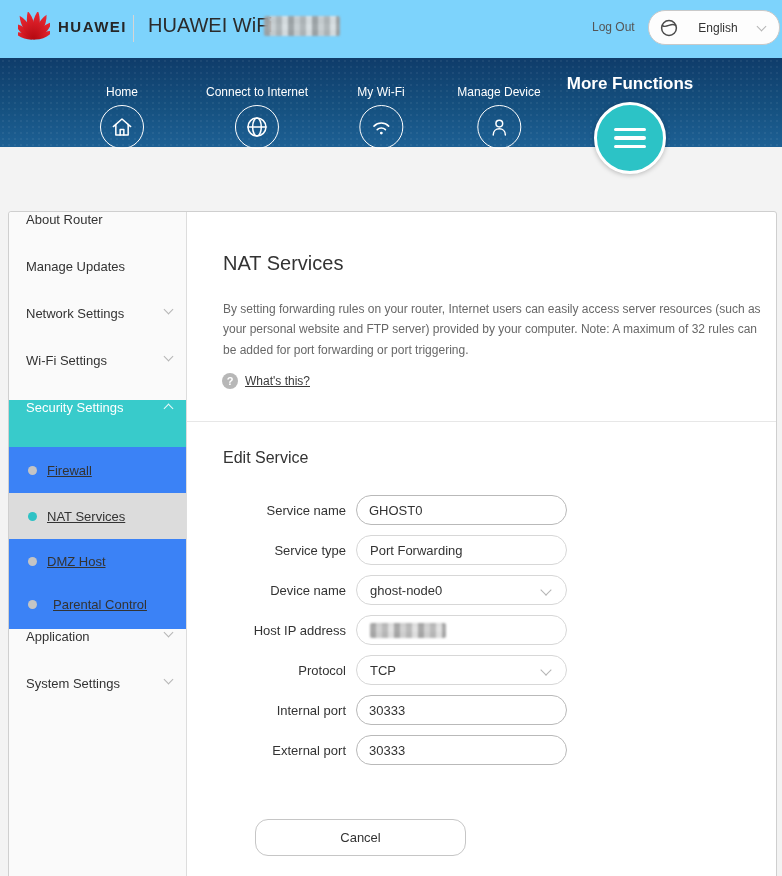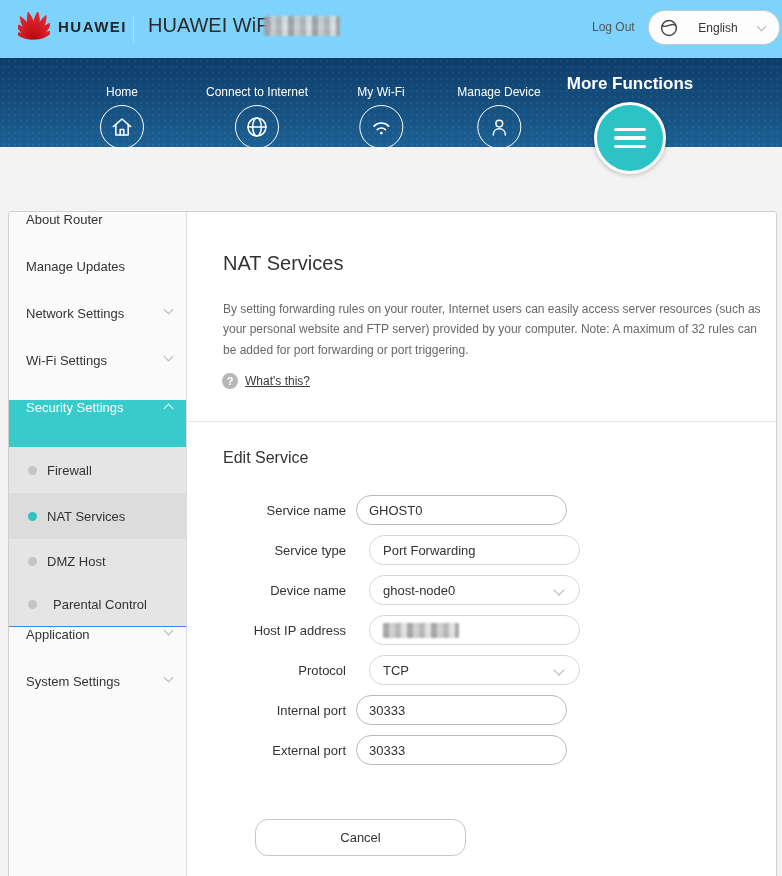--- a/index.html
+++ b/index.html
@@ -39,21 +39,21 @@
 
   
   .card { position:absolute; left:8px; top:211px; width:769px; height:672px; background:#fff; border:1px solid #cfcfcf; border-radius:3px; display:flex; }
 
   
   .sidebar { width:178px; background:#fafafa; border-right:1px solid #ddd; border-radius:3px 0 0 0; flex-shrink:0; }
   .side-row { height:47px; display:flex; align-items:flex-start; padding:0 14px 0 17px; font-size:13px; color:#333; cursor:pointer; }
   .side-row .chev { margin-left:auto; }
   .side-row.active { background:#38cbcb; color:#fff; }
   .side-row.active .chev { border-color:#eafafa; transform:rotate(-135deg); margin-top:5px; }
-  .submenu { background:#e5e5e5; border-bottom:1px solid #3b82f6; }
+  .submenu { background:#3b82f6; border-bottom:3px solid #3b82f6;text-decoration:underline; }
   .sub-row { height:46px; display:flex; align-items:center; padding-left:19px; font-size:13px; color:#333; cursor:pointer; }
   .sub-row.r3 { height:44px; } .sub-row.r4 { height:43px;gap:6px; }
   .sub-row.selected { background:#dcdcdc; }
   .dot { width:9px; height:9px; border-radius:50%; background:#c4c4c4; margin-right:10px; flex-shrink:0; }
   .sub-row.selected .dot { background:#2fc2c5; }
 
   
   .main { position:relative; flex:1; border-radius:0 3px 3px 0; }
   .page-title { position:absolute; left:36px; top:40px; font-size:20px; font-weight:400; color:#333; }
   .desc { position:absolute; left:36px; top:87px; width:548px; font-size:12px; color:#686868; line-height:1.7; }
@@ -62,21 +62,21 @@
   .help-icon::after { content:"?"; }
   .whats-label { font-size:12px; color:#3a3a3a; text-decoration:underline; }
   .divider { position:absolute; left:0; right:0; top:209px; height:1px; background:#e7e7e7; }
   .section-title { position:absolute; left:36px; top:237px; font-size:16px; font-weight:400; color:#333; }
 
   .form { position:absolute; left:36px; top:283px; }
   .frow { display:flex; align-items:center; height:30px; margin-bottom:10px; }
   .flabel { width:123px; text-align:right; margin-right:10px; font-size:13px; color:#333; }
   .control { position:relative; width:211px; height:30px; border:1px solid #b9b9b9; border-radius:15px; background:#fff; display:flex; align-items:center; font-size:13px; color:#333; }
   .control input { border:none; outline:none; width:100%; height:100%; padding:0 12px; font:inherit; color:inherit; background:transparent; border-radius:5px; }
-  .control.soft { border-color:#d7d7d7;margin-left:13px; }
+  .control.soft { border-color:#d7d7d7; }
   .control .val { padding-left:13px; }
   .control .chev { position:absolute; right:16px; top:10px; width:8px; height:8px; }
   .ip-blur { margin-left:13px; width:76px; height:15px; }
 
   .btn { position:absolute; top:607px; height:37px; border-radius:13px; font-size:13px; display:flex; align-items:center; justify-content:center; cursor:pointer; }
   .btn-cancel { left:68px; width:211px; background:#fff; border:1px solid #c6c6c6; color:#333; }
   .btn-save { left:302px; width:213px; background:#2cc0c4; border:1px solid #2cc0c4; color:#fff; }
 </style>
 </head>
 <body>

